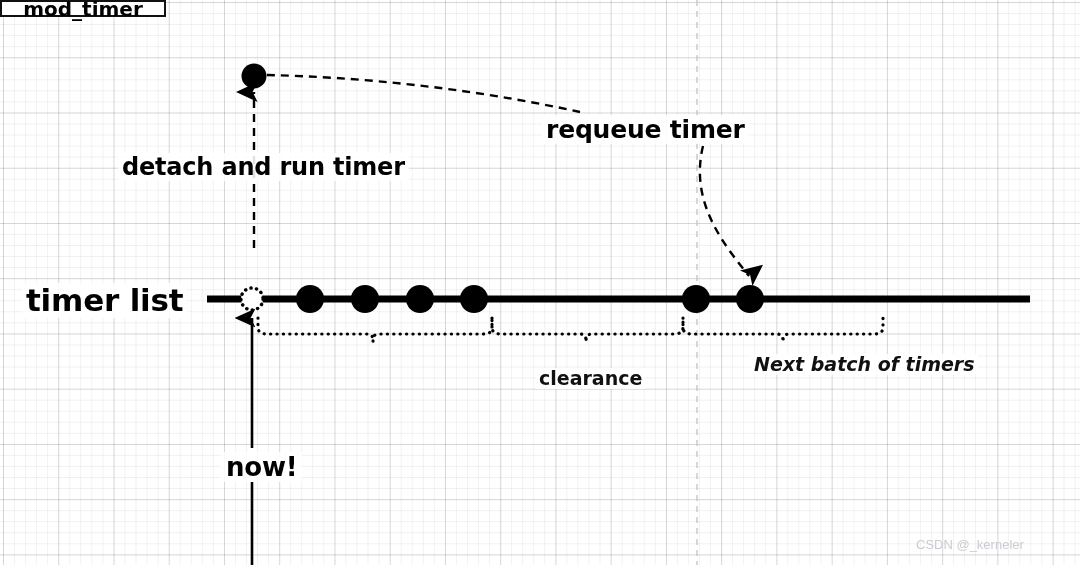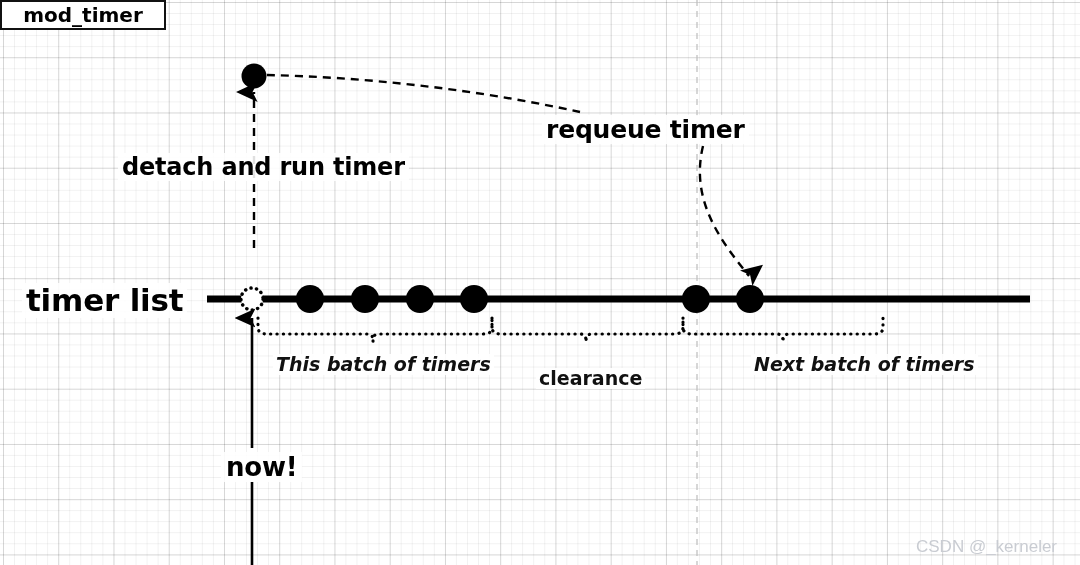--- a/index.html
+++ b/index.html
@@ -56,21 +56,21 @@
     font-size: 25px;
     padding: 2px 4px;
   }
   #lbl-now {
     left: 221px; top: 452px;
     font-size: 26px;
     padding: 2px 5px;
   }
   #lbl-modtimer {
     left: 433px; top: 38px;
-    width: 166px; height: 30px;
+    width: 166px; height: 17px;
     box-sizing: border-box;
     border: 2px solid #111111;
     background: #ffffff;
     display: flex;
     align-items: center;
     justify-content: center;
     font-size: 20px;
     font-weight: 600;
     letter-spacing: 0px;
   }
@@ -84,21 +84,21 @@
     line-height: 1;
     padding: 1px 3px;
   }
   .it { font-style: italic; }
   #lbl-batch1   { left: 273px; top: 354px; }
   #lbl-clearance{ left: 536px; top: 368px; }
   #lbl-batch2   { left: 710px; top: 354px; margin-left: 41px; }
   #watermark {
     position: absolute;
     left: 916px; top: 537px;
-    font-size: 17px;
+    font-size: 13px;
     color: #c9ccd2;
     white-space: nowrap;
     font-family: "Liberation Sans", sans-serif;
   }
 </style>
 </head>
 <body>
 
 <div id="stage">
 
@@ -165,21 +165,20 @@
   <div class="lbl hand" id="lbl-detach">detach and run timer</div>
 
   <div class="lbl hand" id="lbl-timer-list">timer list</div>
 
   <div id="lbl-modtimer">mod_timer</div>
 
   <div class="lbl hand" id="lbl-requeue">requeue timer</div>
 
   <div class="lbl hand" id="lbl-now">now!</div>
 
-  <div class="brace-lbl it" id="lbl-batch1">This batch of timers</div>
 
   <div class="brace-lbl" id="lbl-clearance">clearance</div>
 
   <div class="brace-lbl it" id="lbl-batch2">Next batch of timers</div>
 
   <div id="watermark">CSDN @_kerneler</div>
 
 </div>
 
 </body></html>

